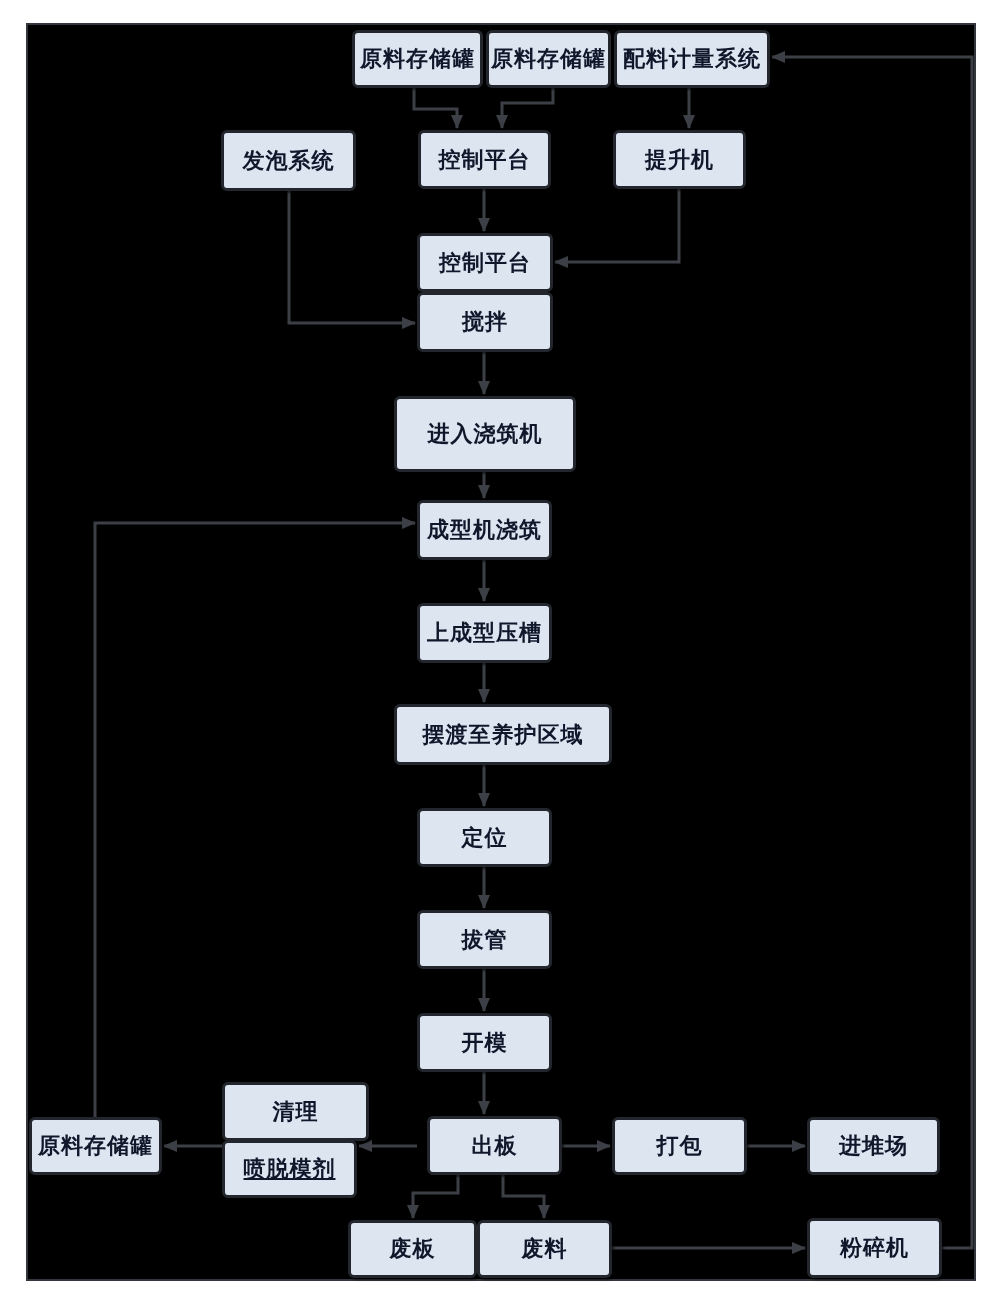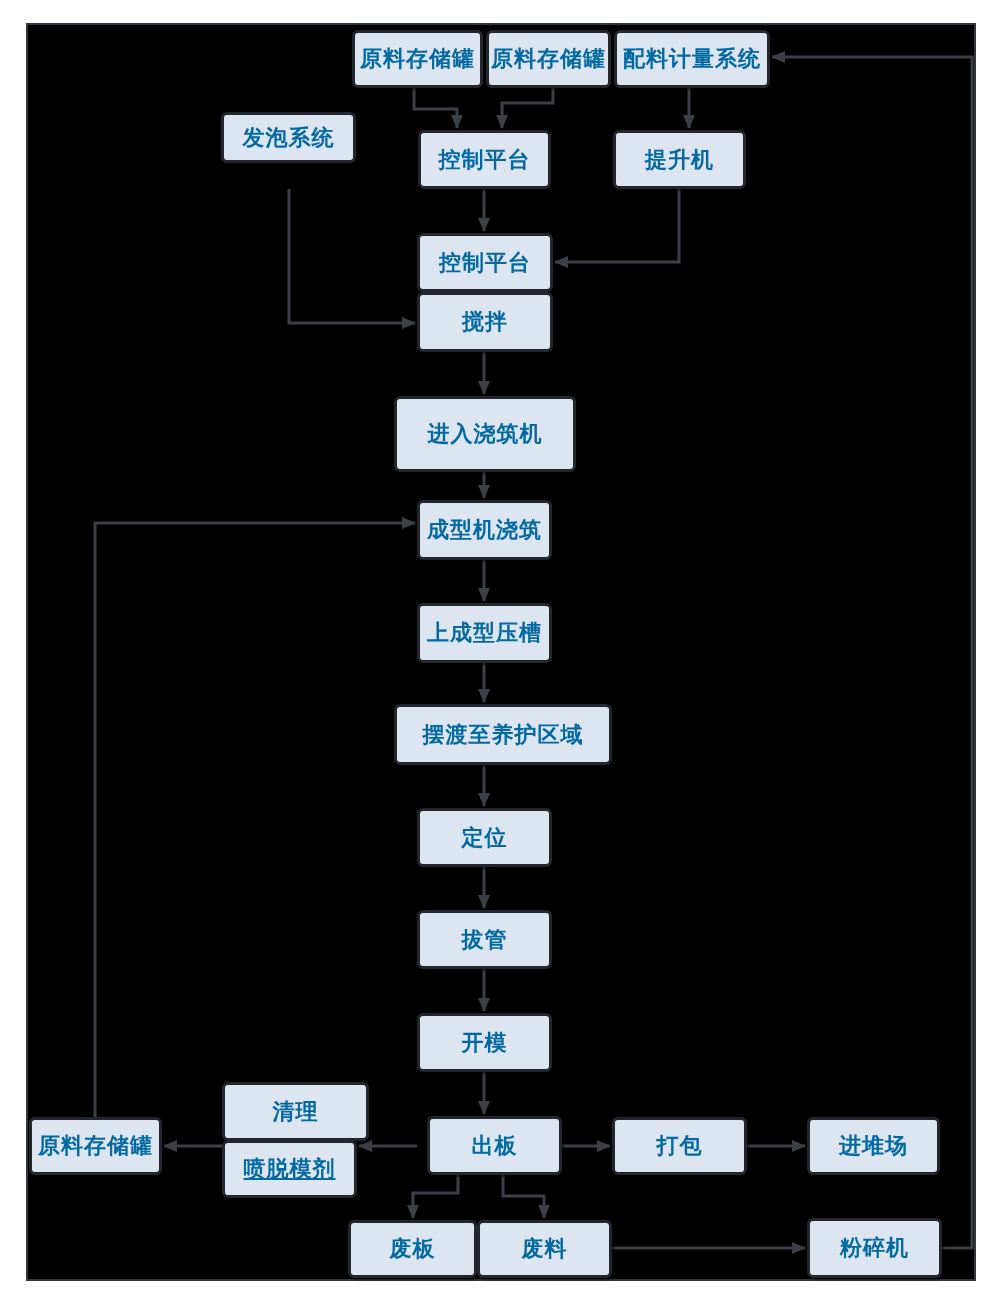--- a/index.html
+++ b/index.html
@@ -28,21 +28,21 @@
     box-sizing:border-box;
     background:#dde5f1;
     border:3px solid #23272d;
     border-radius:6px;
     display:flex;
     align-items:center;
     justify-content:center;
     font-weight:bold;
     font-size:22px;
     letter-spacing:1px;
-    color:#0369a1;
+    color:#0f172a;
     white-space:nowrap;
     box-shadow:2px 2px 2px rgba(0,0,0,0.55);
   }
 </style>
 </head>
 <body>
 
 <div class="stage">
   <div class="canvas"></div>
   <svg id="connector-layer" viewBox="0 0 1000 1304" xmlns="http://www.w3.org/2000/svg">
@@ -72,21 +72,21 @@
       <path d="M747,1146 H805" fill="none" stroke="#3c4046" stroke-width="3" marker-end="url(#arrow)"></path>
       <path d="M458,1175 V1193 H413 V1218" fill="none" stroke="#3c4046" stroke-width="3" marker-end="url(#arrow)"></path>
       <path d="M503,1175 V1196 H544 V1218" fill="none" stroke="#3c4046" stroke-width="3" marker-end="url(#arrow)"></path>
       <path d="M612,1248 H805" fill="none" stroke="#3c4046" stroke-width="3" marker-end="url(#arrow)"></path>
       <path d="M942,1248 H972 V57 H772" fill="none" stroke="#3c4046" stroke-width="3" marker-end="url(#arrow)"></path>
     </svg>
   <div id="nodes">
       <div class="node" style="left: 352px; top: 30px; width: 131px; height: 58px;">原料存储罐</div>
       <div class="node" style="left: 486px; top: 30px; width: 125px; height: 58px;">原料存储罐</div>
       <div class="node" style="left: 614px; top: 30px; width: 156px; height: 58px;">配料计量系统</div>
-      <div class="node" style="left: 221px; top: 112px; width: 135px; height: 51px;">发泡系统</div>
+      <div class="node" style="left: 221px; top: 130px; width: 135px; height: 61px;">发泡系统</div>
       <div class="node" style="left: 418px; top: 130px; width: 133px; height: 59px;">控制平台</div>
       <div class="node" style="left: 613px; top: 130px; width: 133px; height: 59px;">提升机</div>
       <div class="node" style="left: 417px; top: 233px; width: 136px; height: 59px;">控制平台</div>
       <div class="node" style="left: 417px; top: 292px; width: 136px; height: 60px;">搅拌</div>
       <div class="node" style="left: 394px; top: 396px; width: 182px; height: 76px;">进入浇筑机</div>
       <div class="node" style="left: 417px; top: 500px; width: 135px; height: 60px;">成型机浇筑</div>
       <div class="node" style="left: 417px; top: 603px; width: 135px; height: 60px;">上成型压槽</div>
       <div class="node" style="left: 394px; top: 704px; width: 218px; height: 61px;">摆渡至养护区域</div>
       <div class="node" style="left: 417px; top: 808px; width: 135px; height: 59px;">定位</div>
       <div class="node" style="left: 417px; top: 910px; width: 135px; height: 59px;">拔管</div>

